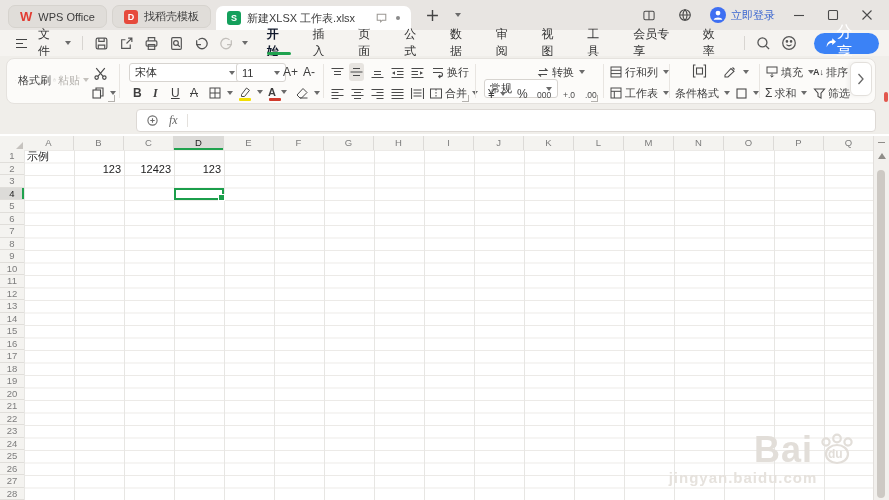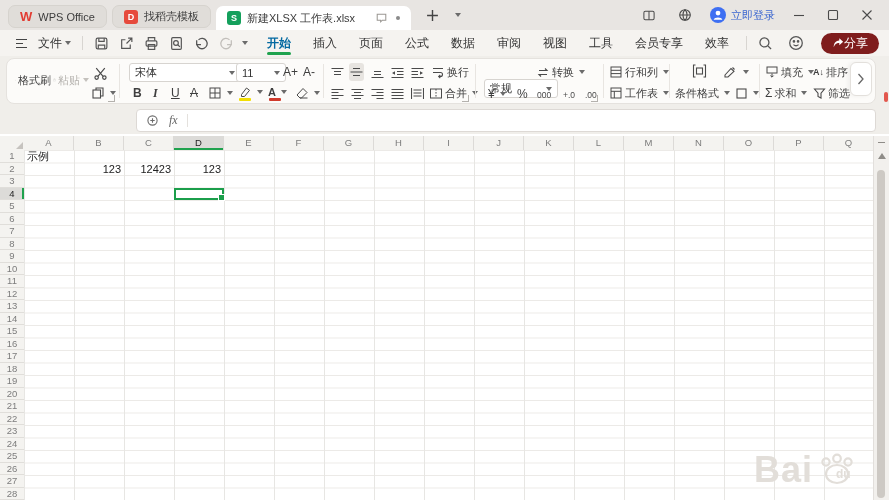--- a/index.html
+++ b/index.html
@@ -20,23 +20,23 @@
   .avatar{width:16px;height:16px;border-radius:50%;background:#3e6ff2}
   .winbtn{padding:2px 4px;cursor:pointer}
   .tabdot{width:4px;height:4px;border-radius:50%;background:#8a8a8a;margin-left:2px}
   .plusv{display:flex;align-items:center;gap:8px;margin-left:10px;color:#444}
 
   
   .menubar{position:absolute;left:0;top:30px;right:0;height:26px;background:#f5f3f0;display:flex;align-items:center;font-size:12px;color:#333}
   .mdiv{width:1px;height:14px;background:#d8d5d1;margin:0 6px}
   .qbtn{padding:0 5px;display:flex;align-items:center;cursor:pointer}
   .mtab{position:relative;padding:0 11px;height:26px;display:flex;align-items:center;cursor:pointer}
-  .mtab.active{color:#0369a1;font-weight:bold}
+  .mtab.active{color:#0f172a;font-weight:bold}
   .mtab.active::after{content:"";position:absolute;left:50%;transform:translateX(-50%);bottom:1px;width:24px;height:3px;border-radius:2px;background:#1fa24e}
-  .sharebtn{display:flex;align-items:center;gap:0;background:#7f1d1d;color:#fff;font-size:12px;border-radius:11px;height:21px;padding:0 11px;cursor:pointer}
+  .sharebtn{display:flex;align-items:center;gap:0;background:#3b82f6;color:#fff;font-size:16px;border-radius:11px;height:21px;padding:0 11px;cursor:pointer}
 
   
   .ribbon{position:absolute;left:0;top:56px;right:0;height:50px;background:#f0eeea}
   .rpanel{position:absolute;left:6px;top:2px;width:868px;height:44px;background:#fcfbf9;border:1px solid #e5e2de;border-radius:8px}
   .gdiv{position:absolute;top:5px;height:34px;width:1px;background:#e8e5e1}
   .rit{position:absolute;display:flex;align-items:center;gap:2px;font-size:11px;color:#3e3e3e;height:16px;cursor:pointer;white-space:nowrap}
   .big{gap:2px;height:38px;justify-content:center;width:36px}
   .gray{color:#b5b2ae}.gray svg{stroke:#c4c1bd}
   .rsel{position:absolute;height:17px;background:#fff;border:1px solid #d7d4d0;border-radius:3px;font-size:11px;color:#333;display:flex;align-items:center;padding:0 5px;justify-content:space-between;cursor:pointer}
   .bl{font-weight:bold;font-size:12px}.il{font-style:italic;font-family:"Liberation Serif",serif;font-weight:bold;font-size:12px}
@@ -588,23 +588,24 @@
     <div class="wm">
       <div class="wmrow">
         <span class="wmbrand">Bai</span>
         <span class="ico">
           <svg width="42" height="36" viewBox="0 0 42 36" fill="none" stroke="#e2ded9" stroke-width="2.2">
               <ellipse cx="21" cy="24" rx="11" ry="9"></ellipse>
               <circle cx="10" cy="12" r="3.6"></circle>
               <circle cx="21" cy="8.5" r="3.8"></circle>
               <circle cx="32" cy="12" r="3.6"></circle>
             </svg>
-          <span style="position:absolute;left:20px;top:17px;font-size:12px;font-weight:bold;color:#e2ded9">du</span>
+          <span style="position:absolute;left:12px;top:17px;font-size:12px;font-weight:bold;color:#e2ded9">du</span>
         </span>
       </div>
+      <div class="wmdom">jingyan.baidu.com</div>
     </div>
   <div class="cell left" style="left: 0px; top: 0px;">示例</div>
       <div class="cell right" style="left: 50px; top: 12.5px;">123</div>
       <div class="cell right" style="left: 100px; top: 12.5px;">12423</div>
       <div class="cell right" style="left: 150px; top: 12.5px;">123</div>
       <div class="selbox" style="left: 150px; top: 37.5px;">
         <div class="selhandle"></div>
       </div>
     </div>
 </div>

